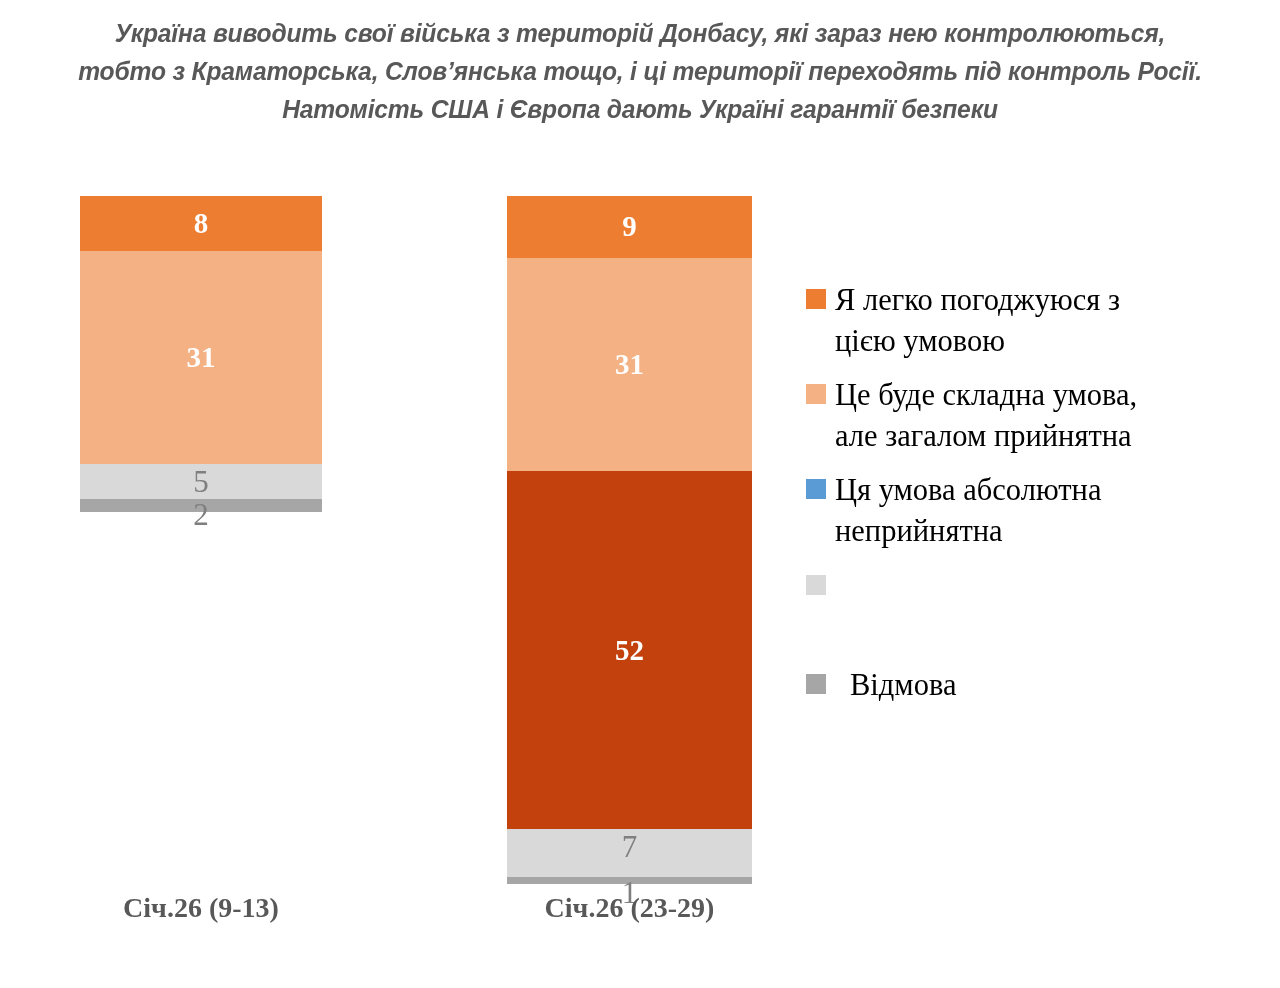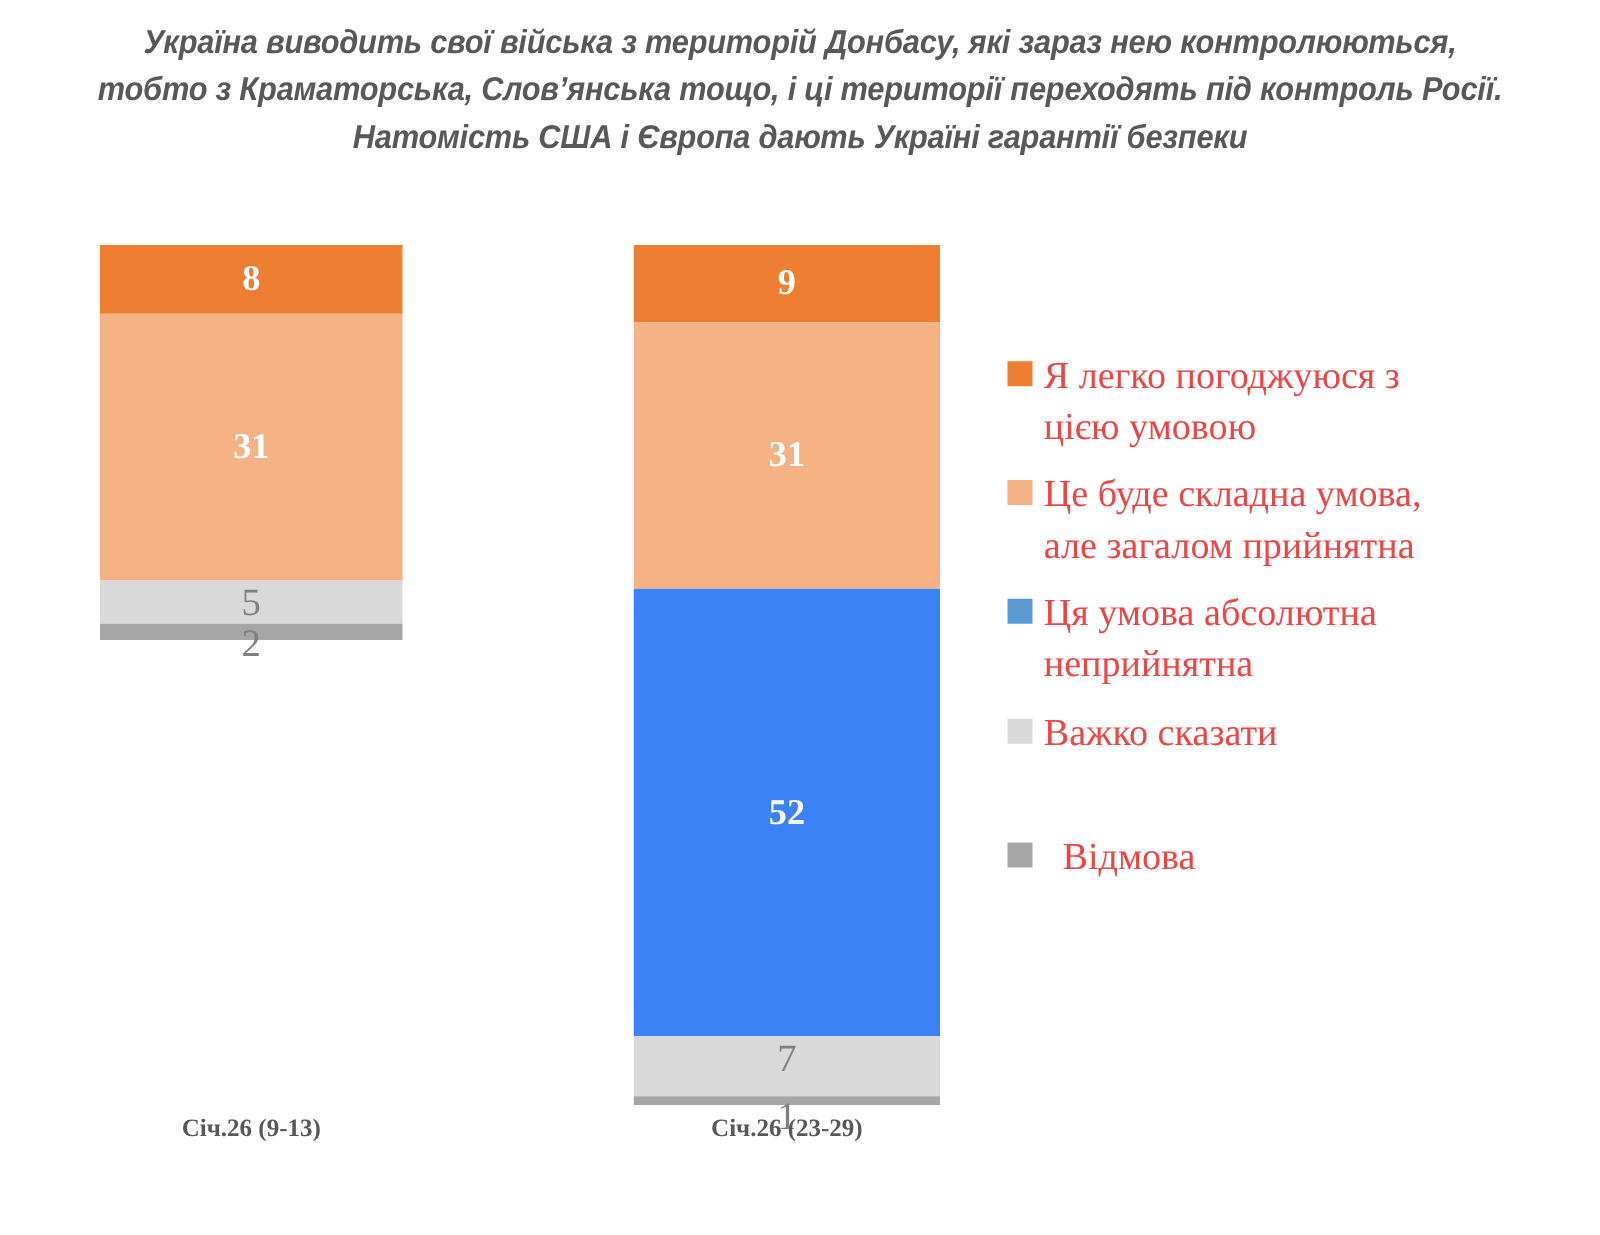--- a/index.html
+++ b/index.html
@@ -88,21 +88,21 @@
   .seg-label.pos-lg { top: 2px; }
   .seg-label.pos-dg { top: 0px; }
 
   .bar-cat-label {
     position: absolute;
     top: 696px;
     left: 50%;
     transform: translateX(-50%);
     font-family: "Liberation Serif", serif;
     font-weight: bold;
-    font-size: 20px;
+    font-size: 28px;
     color: #585858;
     white-space: nowrap;
   }
 
   
   #legend {
     position: absolute;
     left: 806px;
     top: 258px;
     width: 400px;
@@ -117,21 +117,21 @@
     width: 20px;
     height: 20px;
     flex: 0 0 20px;
     margin-top: 9px;
     margin-right: 9px;
   }
   .legend-text {
     font-family: "Liberation Serif", serif;
     font-size: 30.5px;
     line-height: 41px;
-    color: #ef4444;
+    color: #000000;
     white-space: pre-line;
     max-width: 350px;
   }
 </style>
 </head>
 <body>
 
 <div id="chart-title">
   <span class="tline">Україна виводить свої війська з територій Донбасу, які зараз нею контролюються,</span>
   <span class="tline">тобто з Краматорська, Слов’янська тощо, і ці території переходять під контроль Росії.</span>
@@ -159,21 +159,21 @@
   </div>
 
   <div class="bar-group g1">
     <div class="bar-stack">
       <div class="seg" style="background: rgb(237, 125, 49); height: 9%;">
         <span class="seg-label">9</span>
       </div>
       <div class="seg" style="background: rgb(244, 177, 131); height: 31%;">
         <span class="seg-label">31</span>
       </div>
-      <div class="seg" style="background: #3b82f6; height: 52%;">
+      <div class="seg" style="background: #c2410c; height: 52%;">
         <span class="seg-label">52</span>
       </div>
       <div class="seg" style="background: rgb(217, 217, 217); height: 7%;">
         <span class="seg-label dark pos-lg">7</span>
       </div>
       <div class="seg" style="background: rgb(166, 166, 166); height: 1%;">
         <span class="seg-label dark pos-dg">1</span>
       </div>
     </div>
     <div class="bar-cat-label">Січ.26 (23-29)</div>
@@ -196,21 +196,20 @@
   </div>
 
   <div class="legend-item" style="top: 212px;">
     <span class="legend-swatch" style="background: rgb(91, 155, 213);"></span>
     <span class="legend-text">Ця умова абсолютна
 неприйнятна</span>
   </div>
 
   <div class="legend-item" style="top: 308px;">
     <span class="legend-swatch" style="background: rgb(217, 217, 217);"></span>
-    <span class="legend-text">Важко сказати</span>
   </div>
 
   <div class="legend-item" style="top: 407px; gap: 15px;">
     <span class="legend-swatch" style="background: rgb(166, 166, 166);"></span>
     <span class="legend-text">Відмова</span>
   </div>
 
 </div>
 
 </body></html>

